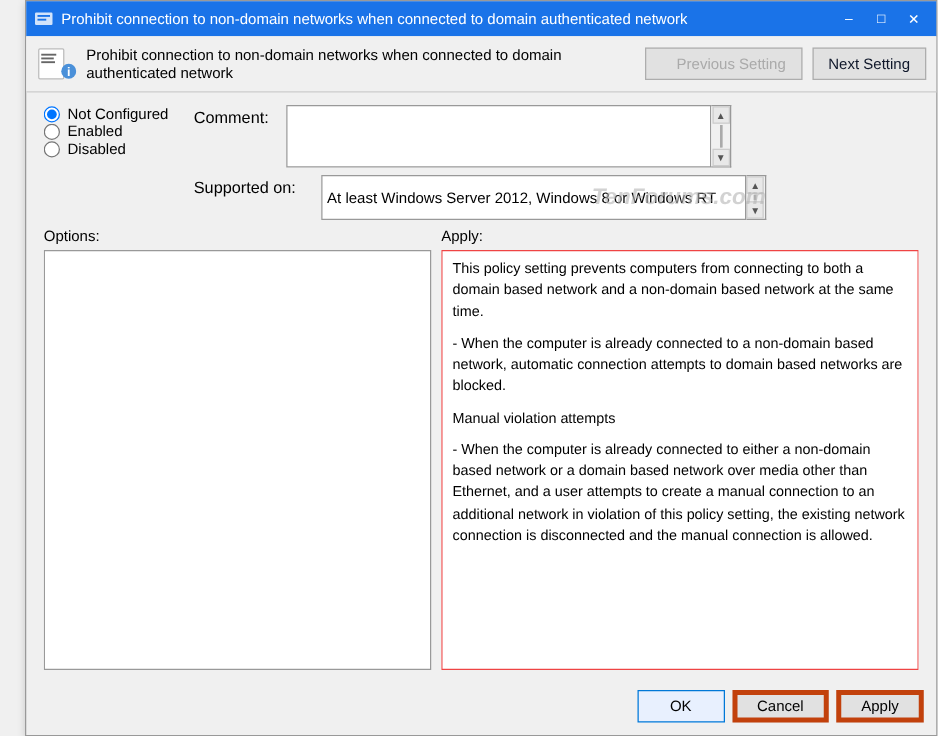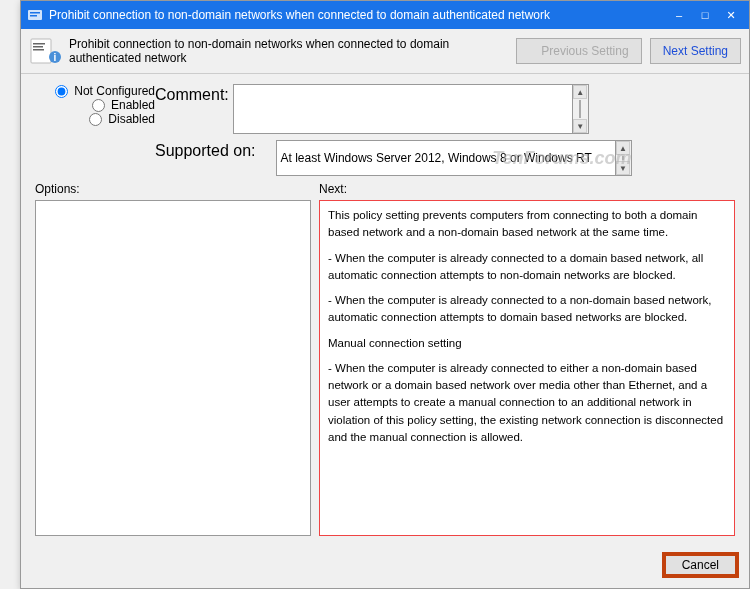--- a/index.html
+++ b/index.html
@@ -86,44 +86,43 @@
       font-size: 12px;
       color: #000;
     }
     .toolbar-btn {
       height: 26px;
       padding: 0 12px;
       background: #e1e1e1;
       border: 1px solid #adadad;
       cursor: pointer;
       font-size: 12px;
-      color: #1d4ed8;
+      color: #0f172a;
     }
     .toolbar-btn:disabled { color: #aaa; cursor: default; padding-left: 24px; }
 
     .content {
       flex: 1;
       display: flex;
       flex-direction: column;
       padding: 10px 14px 8px;
       overflow: hidden;
     }
     .radio-item {
       display: flex;
       align-items: center;
       gap: 6px;
       font-size: 12px;
-      justify-content: flex-end;
     }
     .radio-item input[type="radio"] {
       margin: 0;
       cursor: pointer;
     }
     .field-label {
-      font-size: 16px;
+      font-size: 13px;
       min-width: 70px;
       padding-top: 2px;
     }
     .comment-textarea {
       width: 340px;
       height: 50px;
       border: 1px solid #999;
       resize: none;
       font-size: 12px;
       padding: 2px;
@@ -153,21 +152,21 @@
       font-weight: bold;
     }
 
     .two-col {
       display: flex;
       gap: 8px;
       flex: 1;
       overflow: hidden;
     }
     .options-col {
-      width: 276px;
+      width: 310px;
       display: flex;
       flex-direction: column;
       flex-shrink: 0;
     }
     .col-label {
       font-size: 12px;
       margin-bottom: 4px;
     }
     .options-box {
       flex: 1;
@@ -365,29 +364,30 @@
         </div>
       </div>
     </div>
 
     <div class="two-col">
       <div class="options-col">
         <div class="col-label">Options:</div>
         <div class="options-box"></div>
       </div>
       <div class="help-col">
-        <div class="col-label">Next:</div>
+        <div class="col-label">Apply:</div>
         <div class="help-box" id="help-content">
             <p>This policy setting prevents computers from connecting to both a domain based network and a non-domain based network at the same time.</p>
-            <p style="margin-left:0">- When the computer is already connected to a domain based network, all automatic connection attempts to non-domain networks are blocked.</p>
             <p style="margin-left:0">- When the computer is already connected to a non-domain based network, automatic connection attempts to domain based networks are blocked.</p>
-            <p>Manual connection setting</p>
+            <p>Manual violation attempts</p>
             <p style="margin-left:0">- When the computer is already connected to either a non-domain based network or a domain based network over media other than Ethernet, and a user attempts to create a manual connection to an additional network in violation of this policy setting, the existing network connection is disconnected and the manual connection is allowed.</p>
           </div>
       </div>
     </div>
 
   </div>
 
   <div class="footer">
+    <button class="footer-btn ok">OK</button>
     <button class="footer-btn">Cancel</button>
+    <button class="footer-btn">Apply</button>
   </div>
 </div>
 
 </body></html>

